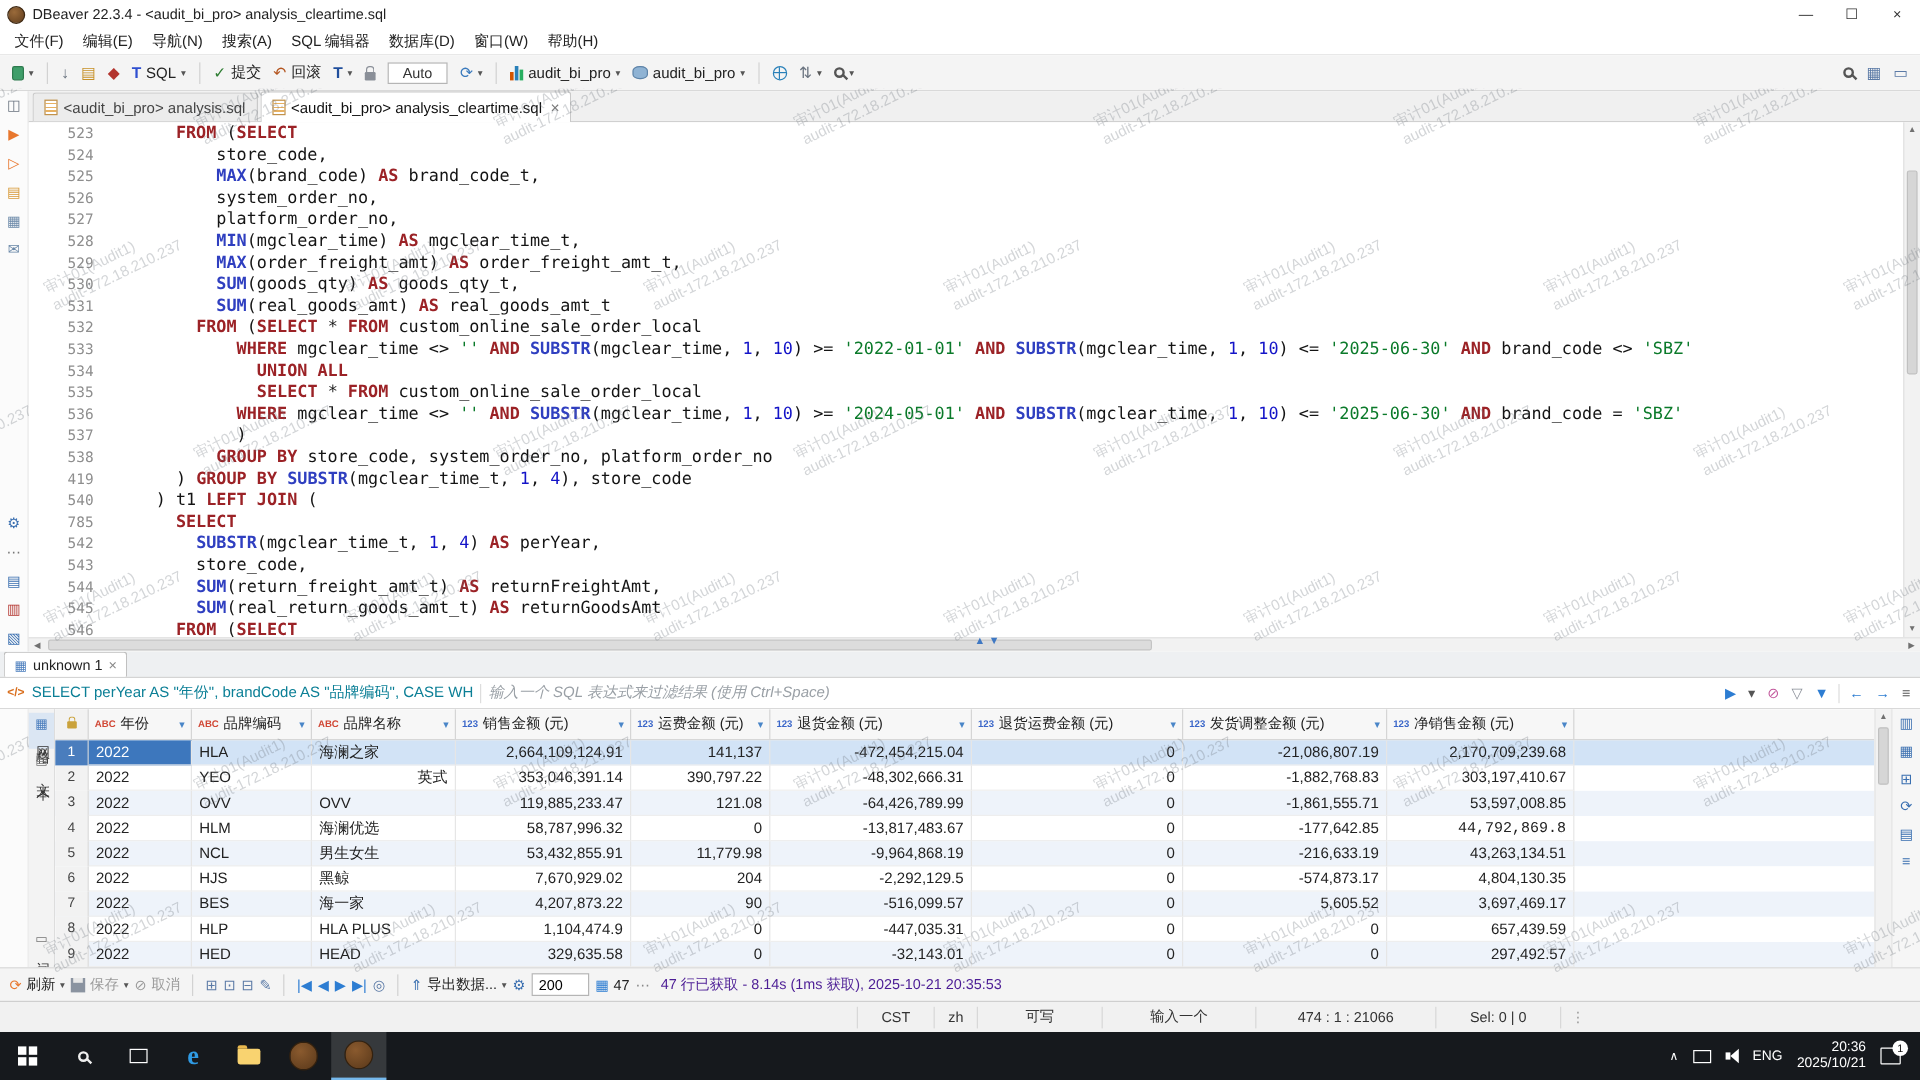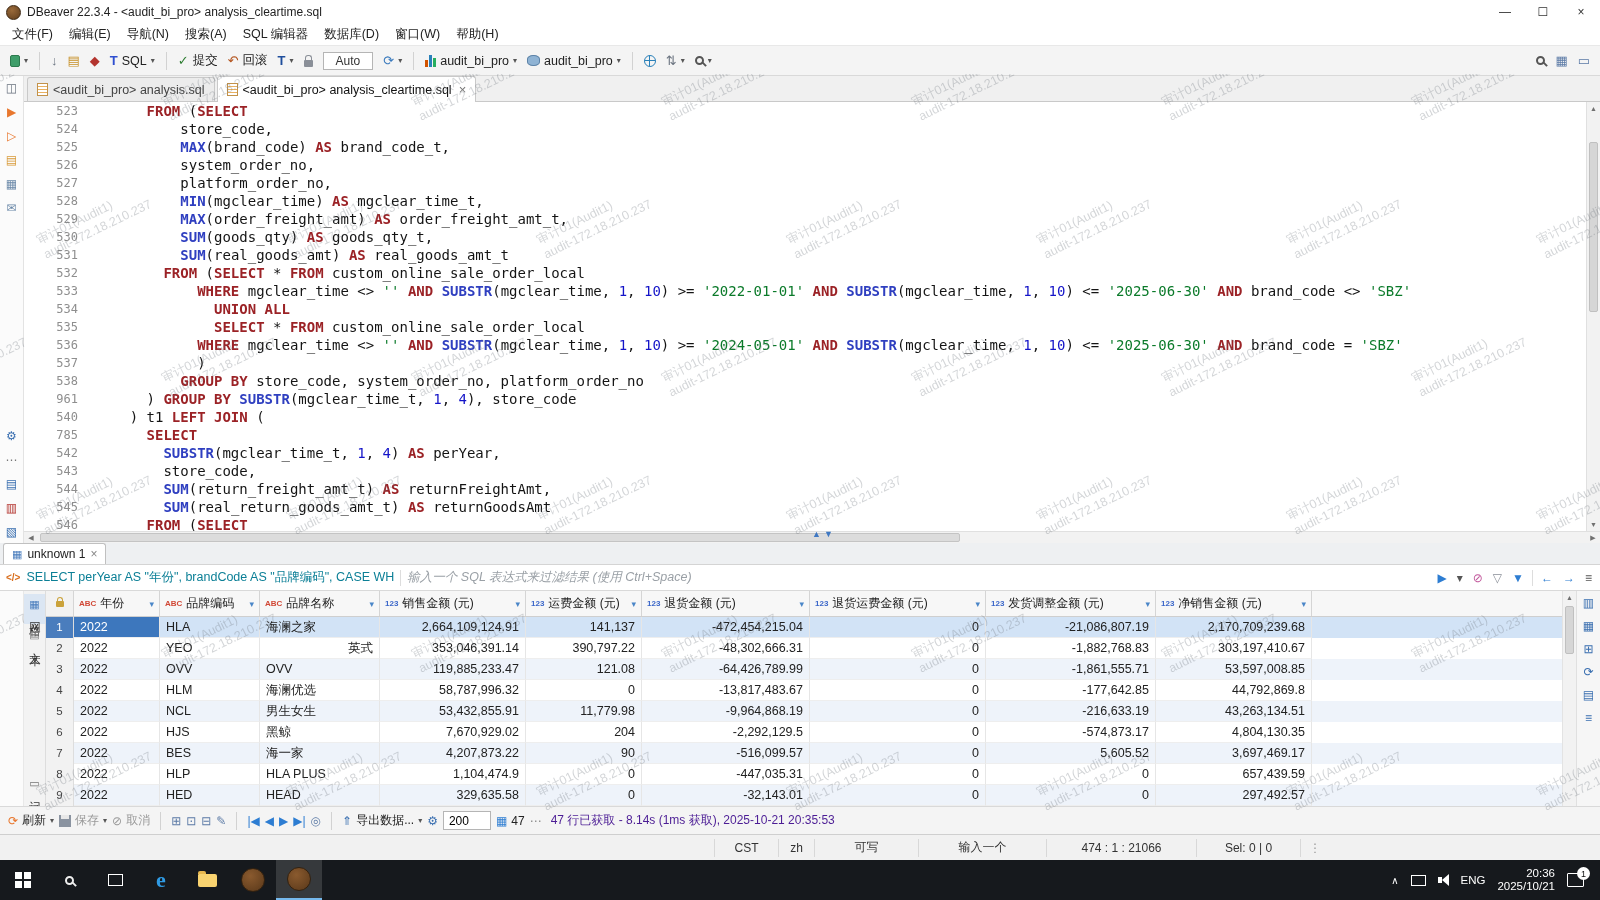--- a/index.html
+++ b/index.html
@@ -303,21 +303,21 @@
               <div class="cline"><span class="lnum">529</span><span class="ltext"><span class="tk-p">          </span><span class="tk-f">MAX</span><span class="tk-p">(order_freight_amt) </span><span class="tk-k">AS</span><span class="tk-p"> order_freight_amt_t,</span></span></div>
               <div class="cline"><span class="lnum">530</span><span class="ltext"><span class="tk-p">          </span><span class="tk-f">SUM</span><span class="tk-p">(goods_qty) </span><span class="tk-k">AS</span><span class="tk-p"> goods_qty_t,</span></span></div>
               <div class="cline"><span class="lnum">531</span><span class="ltext"><span class="tk-p">          </span><span class="tk-f">SUM</span><span class="tk-p">(real_goods_amt) </span><span class="tk-k">AS</span><span class="tk-p"> real_goods_amt_t</span></span></div>
               <div class="cline"><span class="lnum">532</span><span class="ltext"><span class="tk-p">        </span><span class="tk-k">FROM</span><span class="tk-p"> (</span><span class="tk-k">SELECT</span><span class="tk-p"> * </span><span class="tk-k">FROM</span><span class="tk-p"> custom_online_sale_order_local</span></span></div>
               <div class="cline"><span class="lnum">533</span><span class="ltext"><span class="tk-p">            </span><span class="tk-k">WHERE</span><span class="tk-p"> mgclear_time &lt;&gt; </span><span class="tk-s">''</span><span class="tk-p"> </span><span class="tk-k">AND</span><span class="tk-p"> </span><span class="tk-f">SUBSTR</span><span class="tk-p">(mgclear_time, </span><span class="tk-n">1</span><span class="tk-p">, </span><span class="tk-n">10</span><span class="tk-p">) &gt;= </span><span class="tk-s">'2022-01-01'</span><span class="tk-p"> </span><span class="tk-k">AND</span><span class="tk-p"> </span><span class="tk-f">SUBSTR</span><span class="tk-p">(mgclear_time, </span><span class="tk-n">1</span><span class="tk-p">, </span><span class="tk-n">10</span><span class="tk-p">) &lt;= </span><span class="tk-s">'2025-06-30'</span><span class="tk-p"> </span><span class="tk-k">AND</span><span class="tk-p"> brand_code &lt;&gt; </span><span class="tk-s">'SBZ'</span></span></div>
               <div class="cline"><span class="lnum">534</span><span class="ltext"><span class="tk-p">              </span><span class="tk-k">UNION ALL</span></span></div>
               <div class="cline"><span class="lnum">535</span><span class="ltext"><span class="tk-p">              </span><span class="tk-k">SELECT</span><span class="tk-p"> * </span><span class="tk-k">FROM</span><span class="tk-p"> custom_online_sale_order_local</span></span></div>
               <div class="cline"><span class="lnum">536</span><span class="ltext"><span class="tk-p">            </span><span class="tk-k">WHERE</span><span class="tk-p"> mgclear_time &lt;&gt; </span><span class="tk-s">''</span><span class="tk-p"> </span><span class="tk-k">AND</span><span class="tk-p"> </span><span class="tk-f">SUBSTR</span><span class="tk-p">(mgclear_time, </span><span class="tk-n">1</span><span class="tk-p">, </span><span class="tk-n">10</span><span class="tk-p">) &gt;= </span><span class="tk-s">'2024-05-01'</span><span class="tk-p"> </span><span class="tk-k">AND</span><span class="tk-p"> </span><span class="tk-f">SUBSTR</span><span class="tk-p">(mgclear_time, </span><span class="tk-n">1</span><span class="tk-p">, </span><span class="tk-n">10</span><span class="tk-p">) &lt;= </span><span class="tk-s">'2025-06-30'</span><span class="tk-p"> </span><span class="tk-k">AND</span><span class="tk-p"> brand_code = </span><span class="tk-s">'SBZ'</span></span></div>
               <div class="cline"><span class="lnum">537</span><span class="ltext"><span class="tk-p">            )</span></span></div>
               <div class="cline"><span class="lnum">538</span><span class="ltext"><span class="tk-p">          </span><span class="tk-k">GROUP BY</span><span class="tk-p"> store_code, system_order_no, platform_order_no</span></span></div>
-              <div class="cline"><span class="lnum">961</span><span class="ltext"><span class="tk-p">      ) </span><span class="tk-k">GROUP BY</span><span class="tk-p"> </span><span class="tk-f">SUBSTR</span><span class="tk-p">(mgclear_time_t, </span><span class="tk-n">1</span><span class="tk-p">, </span><span class="tk-n">4</span><span class="tk-p">), store_code</span></span></div>
+              <div class="cline"><span class="lnum">419</span><span class="ltext"><span class="tk-p">      ) </span><span class="tk-k">GROUP BY</span><span class="tk-p"> </span><span class="tk-f">SUBSTR</span><span class="tk-p">(mgclear_time_t, </span><span class="tk-n">1</span><span class="tk-p">, </span><span class="tk-n">4</span><span class="tk-p">), store_code</span></span></div>
               <div class="cline"><span class="lnum">540</span><span class="ltext"><span class="tk-p">    ) t1 </span><span class="tk-k">LEFT JOIN</span><span class="tk-p"> (</span></span></div>
               <div class="cline"><span class="lnum">785</span><span class="ltext"><span class="tk-p">      </span><span class="tk-k">SELECT</span></span></div>
               <div class="cline"><span class="lnum">542</span><span class="ltext"><span class="tk-p">        </span><span class="tk-f">SUBSTR</span><span class="tk-p">(mgclear_time_t, </span><span class="tk-n">1</span><span class="tk-p">, </span><span class="tk-n">4</span><span class="tk-p">) </span><span class="tk-k">AS</span><span class="tk-p"> perYear,</span></span></div>
               <div class="cline"><span class="lnum">543</span><span class="ltext"><span class="tk-p">        store_code,</span></span></div>
               <div class="cline"><span class="lnum">544</span><span class="ltext"><span class="tk-p">        </span><span class="tk-f">SUM</span><span class="tk-p">(return_freight_amt_t) </span><span class="tk-k">AS</span><span class="tk-p"> returnFreightAmt,</span></span></div>
               <div class="cline"><span class="lnum">545</span><span class="ltext"><span class="tk-p">        </span><span class="tk-f">SUM</span><span class="tk-p">(real_return_goods_amt_t) </span><span class="tk-k">AS</span><span class="tk-p"> returnGoodsAmt</span></span></div>
               <div class="cline"><span class="lnum">546</span><span class="ltext"><span class="tk-p">      </span><span class="tk-k">FROM</span><span class="tk-p"> (</span><span class="tk-k">SELECT</span></span></div>
             </div>
           <div class="vscroll">
             <span class="sarw">▲</span>
@@ -470,21 +470,21 @@
               <div class="grow">
                 <span class="rnum">4</span>
                 <span class="gc" style="width: 86px;">2022</span>
                 <span class="gc" style="width: 100px;">HLM</span>
                 <span class="gc" style="width: 120px;">海澜优选</span>
                 <span class="gc num" style="width: 146px;">58,787,996.32</span>
                 <span class="gc num" style="width: 116px;">0</span>
                 <span class="gc num" style="width: 168px;">-13,817,483.67</span>
                 <span class="gc num" style="width: 176px;">0</span>
                 <span class="gc num" style="width: 170px;">-177,642.85</span>
-                <span class="gc num" style="width: 156px;">44,792,869.8</span>
+                <span class="gc num" style="width: 156px; font-family: Liberation Mono, monospace;">44,792,869.8</span>
               </div>
               <div class="grow alt">
                 <span class="rnum">5</span>
                 <span class="gc" style="width: 86px;">2022</span>
                 <span class="gc" style="width: 100px;">NCL</span>
                 <span class="gc" style="width: 120px;">男生女生</span>
                 <span class="gc num" style="width: 146px;">53,432,855.91</span>
                 <span class="gc num" style="width: 116px;">11,779.98</span>
                 <span class="gc num" style="width: 168px;">-9,964,868.19</span>
                 <span class="gc num" style="width: 176px;">0</span>

